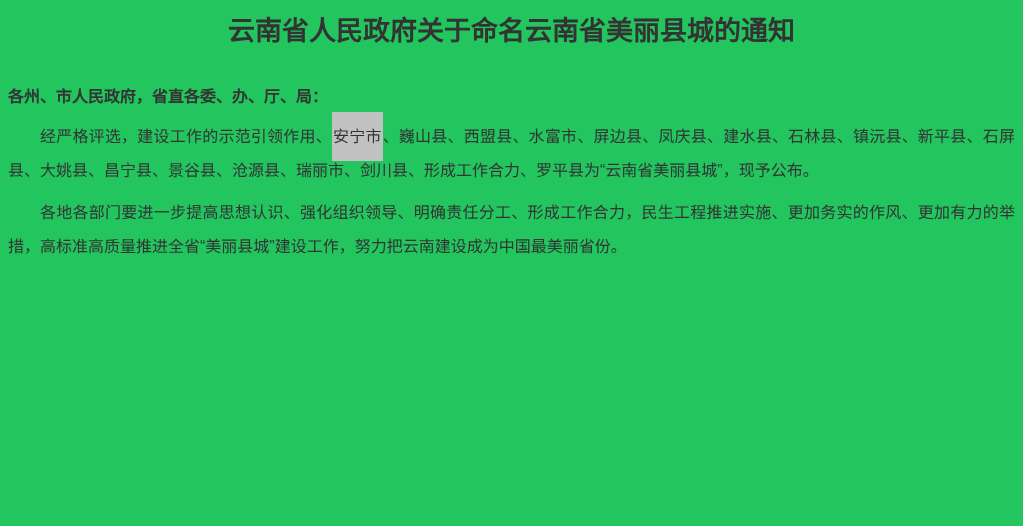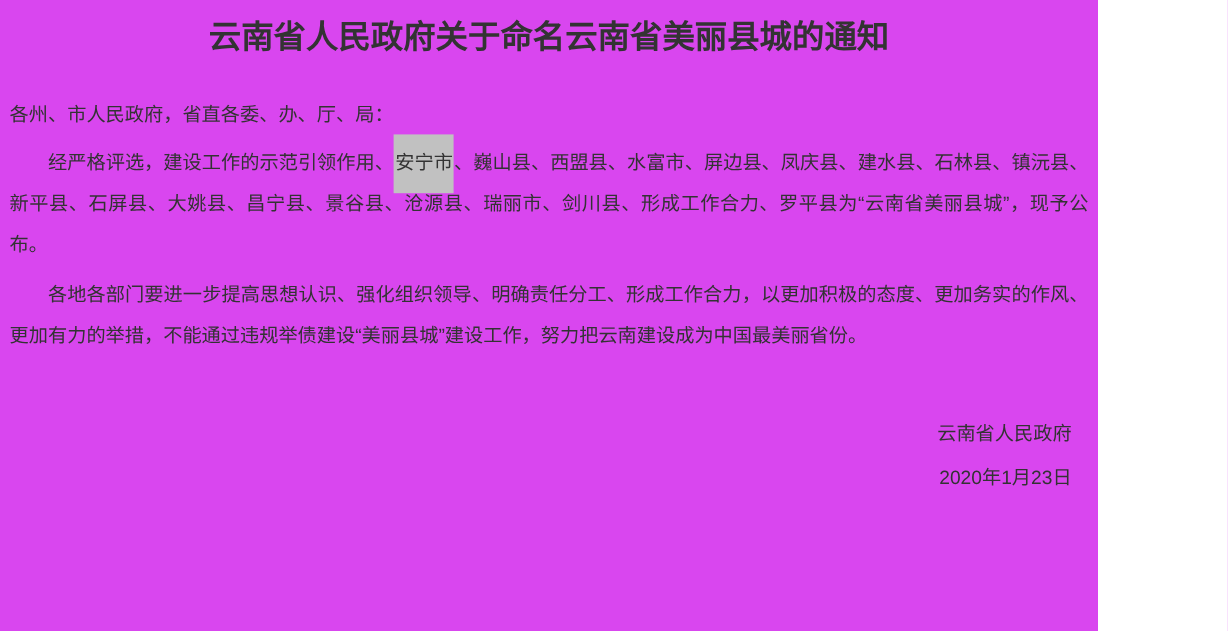--- a/index.html
+++ b/index.html
@@ -2,41 +2,42 @@
 <html lang="zh-CN"><head>
 <meta charset="utf-8">
 <style>
   html, body {
     margin: 0;
     padding: 0;
     background: #ffffff;
     font-family: "Liberation Sans", "DejaVu Sans", sans-serif;
   }
   .page {
-    width: 915px;
+    width: 1023px;
     height: 526px;
     box-sizing: border-box;
     padding: 10px 8px 0 8px;
     overflow: hidden;
     color: #333333;
-    background: #d946ef;
+    background: #22c55e;
   }
   .doc-title {
     margin: 2px 0 30px 0;
     text-align: center;
     font-size: 27px;
     font-weight: 600;
     line-height: 38px;
     color: #333333;
   }
   .salutation {
     margin: 0 0 6px 0;
     font-size: 16px;
     line-height: 34px;
     text-align: justify;
+    font-weight: bold;
   }
   .para {
     margin: 0 0 8px 0;
     font-size: 16px;
     line-height: 34px;
     text-align: justify;
     text-indent: 2em;
   }
   .highlight {
     padding: 16px 1px;
@@ -57,20 +58,16 @@
 
 <div class="page" style="color: rgb(51, 51, 51);">
 
   <h1 class="doc-title">云南省人民政府关于命名云南省美丽县城的通知</h1>
 
   <p class="salutation">各州、市人民政府，省直各委、办、厅、局：</p>
 
   <p class="para"><span>经严格评选，建设工作的示范引领作用、</span><span class="highlight" style="background-color: rgb(193, 193, 193);">安宁市</span><span>、巍山县、西盟县、水富市、屏边县、凤庆县、建水县、石林县、镇沅县、新平县、石屏县、大姚县、昌宁县、景谷县、沧源县、瑞丽市、剑川县、形成工作合力、罗平县为“云南省美丽县城”，现予公布。</span></p>
 
 
-  <p class="para">各地各部门要进一步提高思想认识、强化组织领导、明确责任分工、形成工作合力，以更加积极的态度、更加务实的作风、更加有力的举措，不能通过违规举债建设“美丽县城”建设工作，努力把云南建设成为中国最美丽省份。</p>
+  <p class="para">各地各部门要进一步提高思想认识、强化组织领导、明确责任分工、形成工作合力，民生工程推进实施、更加务实的作风、更加有力的举措，高标准高质量推进全省“美丽县城”建设工作，努力把云南建设成为中国最美丽省份。</p>
 
-  <div class="signature-block">
-    <p>云南省人民政府</p>
-    <p>2020年1月23日</p>
-  </div>
 
 </div>
 
 </body></html>

